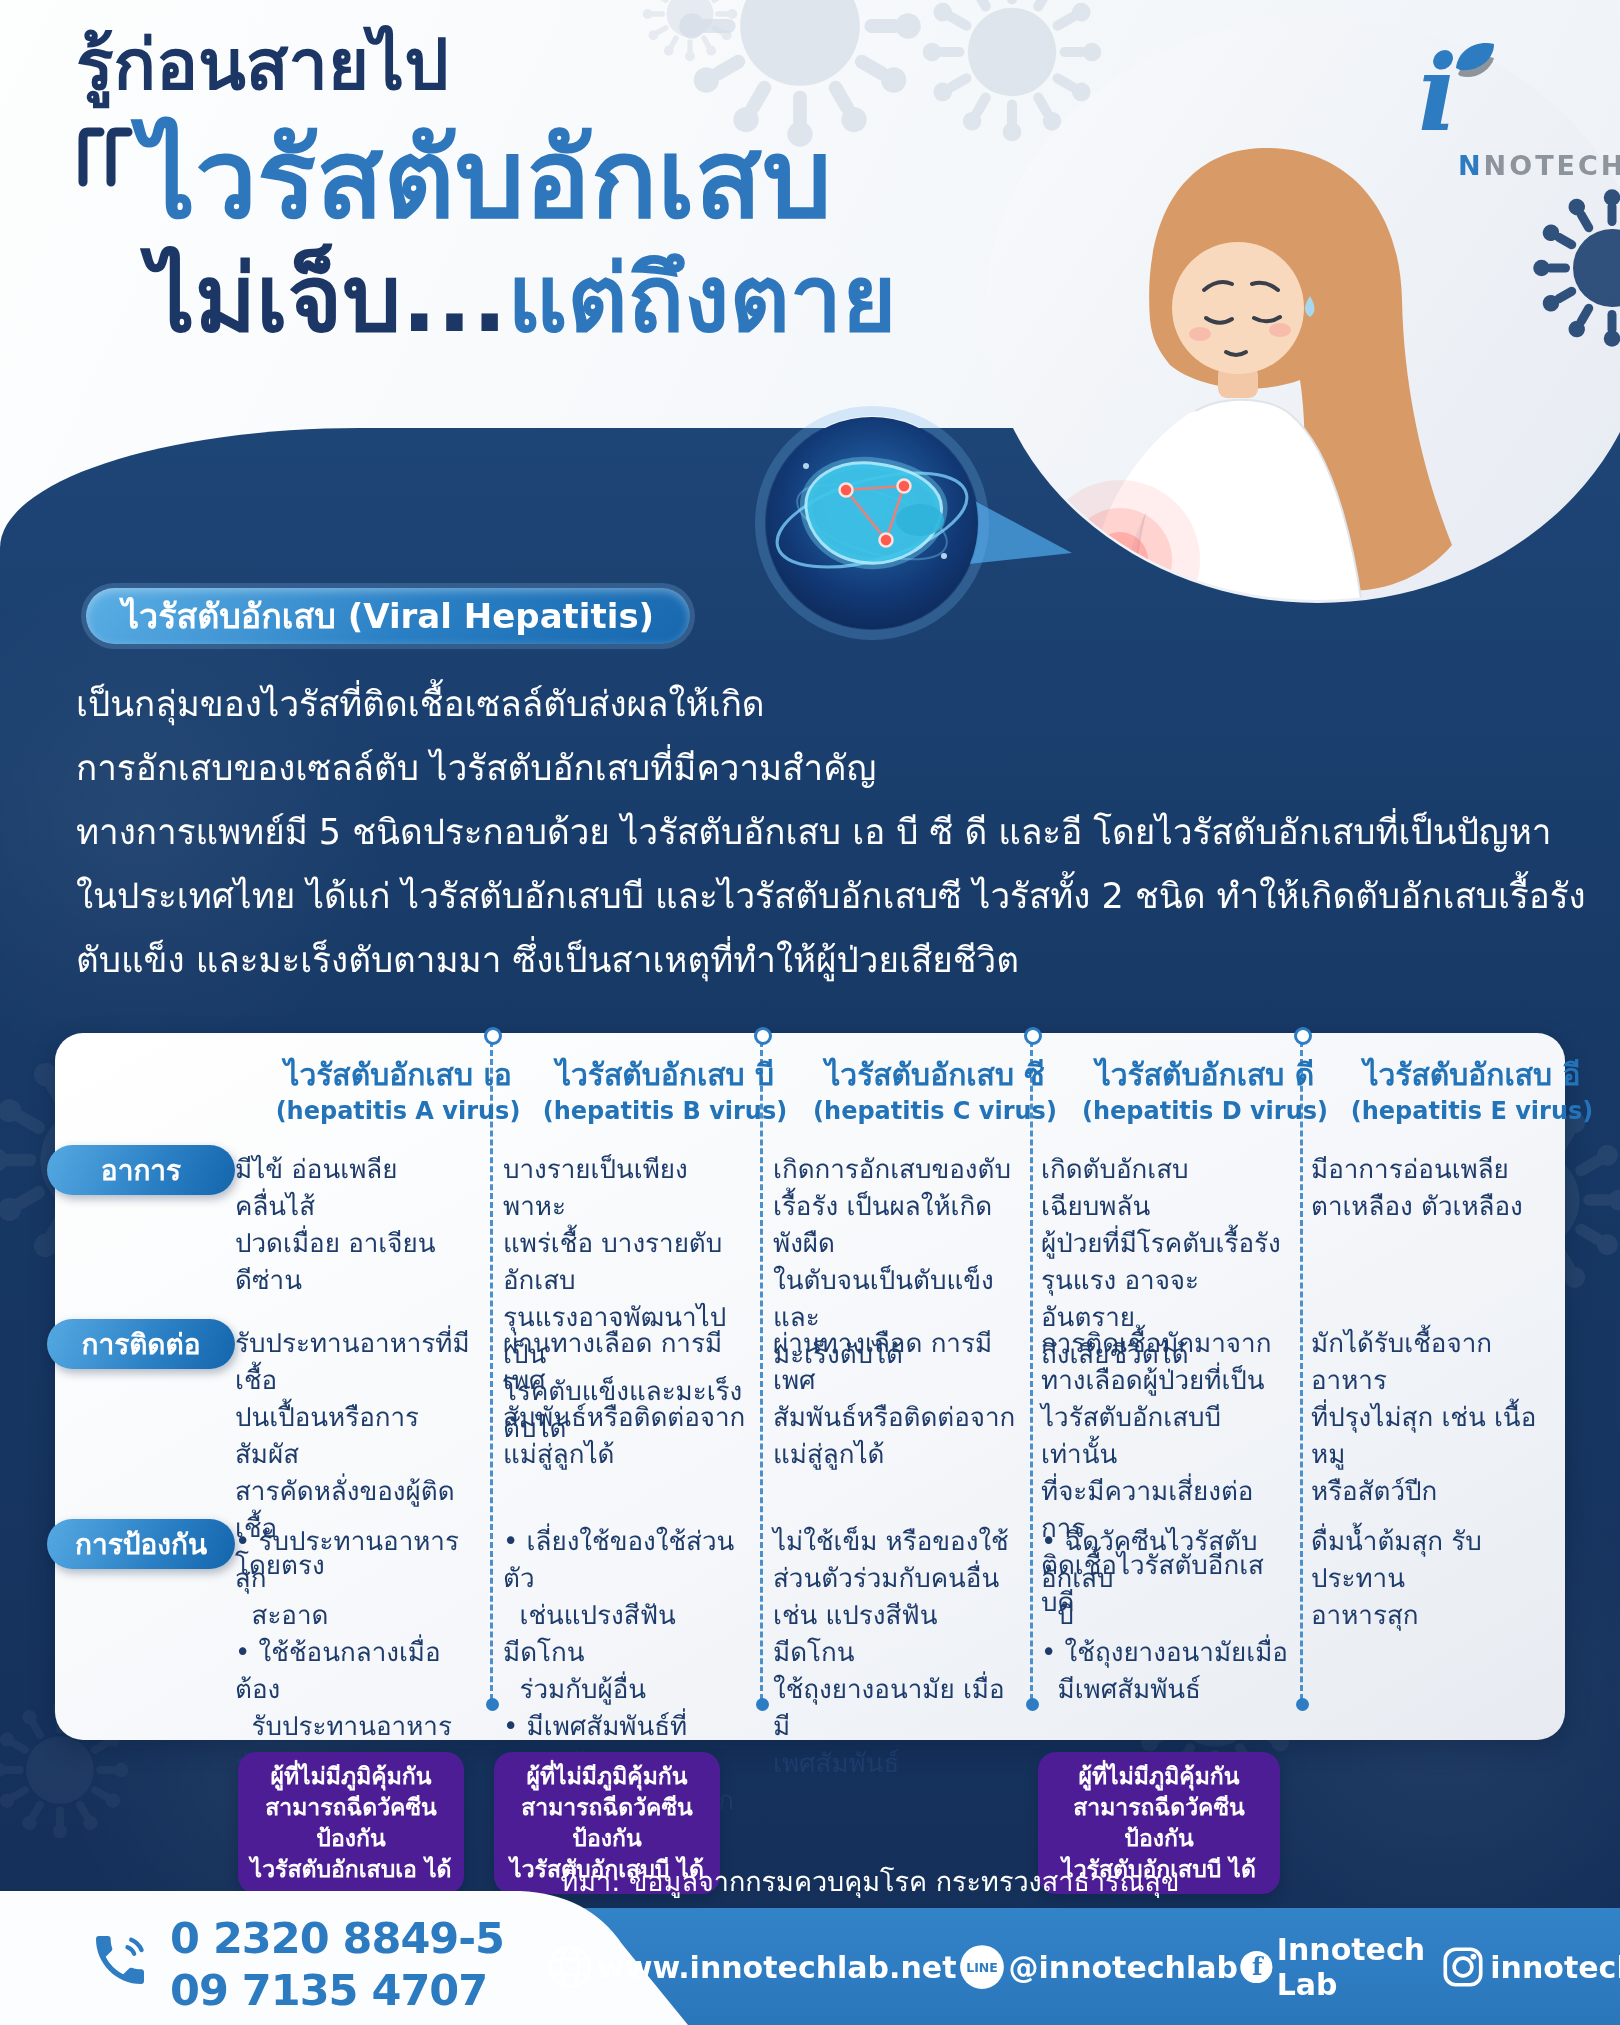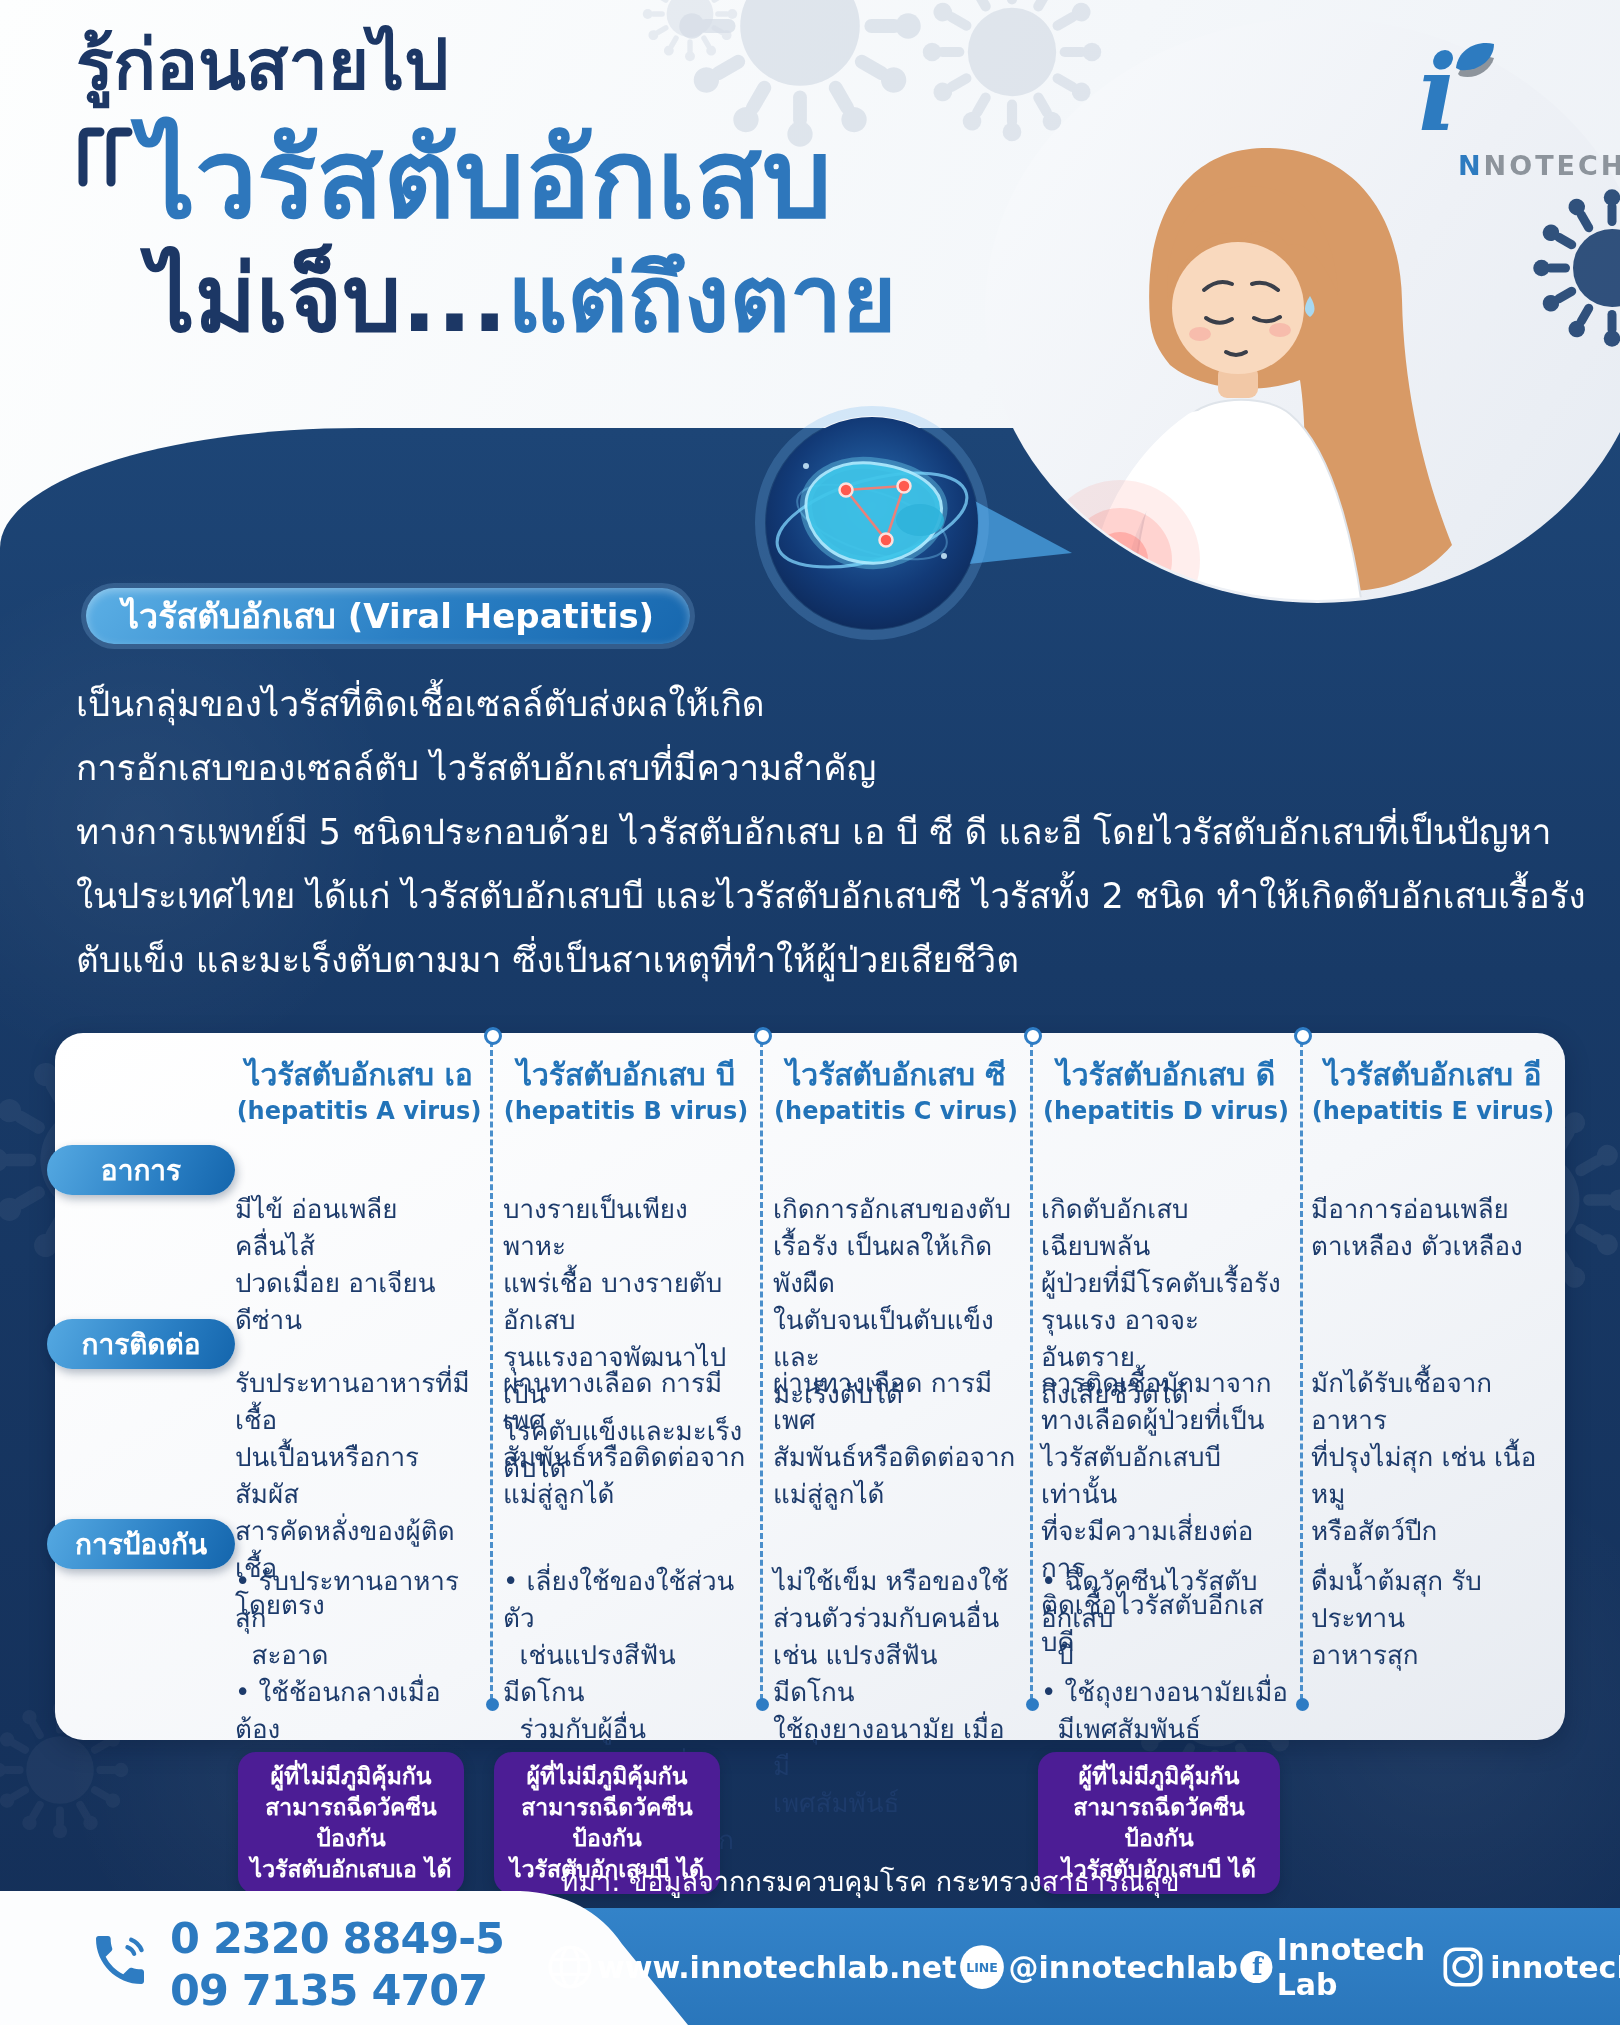--- a/index.html
+++ b/index.html
@@ -42,24 +42,24 @@
   .card{position:absolute;left:55px;top:1033px;width:1510px;height:707px;border-radius:28px;z-index:5;
         background:linear-gradient(150deg,#ffffff 0%,#f5f7fa 55%,#e7ebf1 100%);
         box-shadow:0 8px 24px rgba(5,20,45,.30);}
   .sep{position:absolute;top:8px;height:668px;width:0;border-left:3px dashed #4b8fcb;}
   .sep::before{content:"";position:absolute;top:-14px;left:-9px;width:12px;height:12px;border-radius:50%;
                background:#fff;border:3px solid #2e7cc4;}
   .sep::after{content:"";position:absolute;bottom:-2px;left:-7px;width:13px;height:13px;border-radius:50%;background:#2e7cc4;}
   .s1{left:435px}.s2{left:705px}.s3{left:975px}.s4{left:1245px}
   .colA{left:180px;width:248px}.colB{left:448px;width:246px}.colC{left:718px;width:246px}
   .colD{left:986px;width:250px}.colE{left:1256px;width:244px}
-  .col-head{position:absolute;top:22px;text-align:center;color:#2273b8;}
+  .col-head{position:absolute;top:22px;text-align:center;color:#2273b8;margin-left:39px;}
   .col-head .th{font-size:30px;font-weight:700;line-height:1.35;}
   .col-head .en{font-size:24px;font-weight:600;line-height:1.3;}
-  .cell{position:absolute;color:#1d3b6b;font-size:26px;line-height:37px;white-space:pre-wrap;margin-top:40px;}
+  .cell{position:absolute;color:#1d3b6b;font-size:26px;line-height:37px;white-space:pre-wrap;}
   .r-sym{top:118px}.r-trans{top:292px}.r-prev{top:490px}
   .pill{position:absolute;left:-8px;width:188px;height:50px;border-radius:28px;display:flex;
         align-items:center;justify-content:center;color:#fff;font-size:28px;font-weight:700;
         background:linear-gradient(115deg,#55a9e2 0%,#2a7fc4 60%,#1465ac 100%);
         box-shadow:2px 4px 10px rgba(8,30,62,.30);}
   .p1{top:112px}.p2{top:286px}.p3{top:486px}
   
   .vax{position:absolute;top:1752px;background:#4c1d95;border-radius:18px;color:#fff;
        font-size:23px;line-height:31px;font-weight:600;text-align:center;white-space:pre-line;
        display:flex;align-items:center;justify-content:center;padding:9px 6px;box-sizing:border-box;z-index:5;

